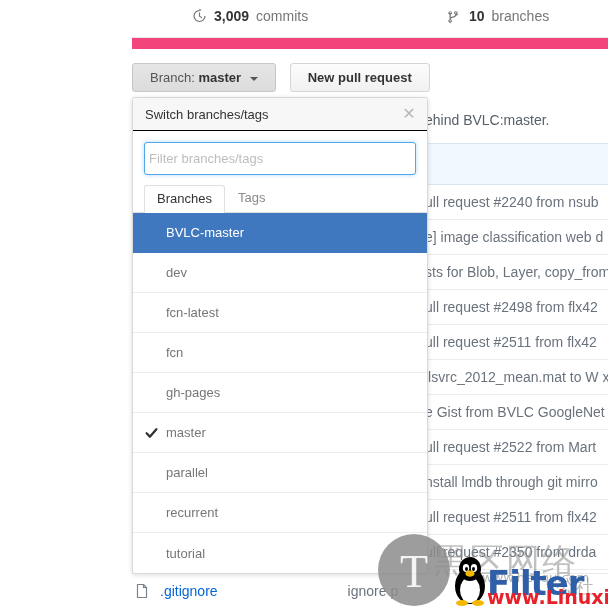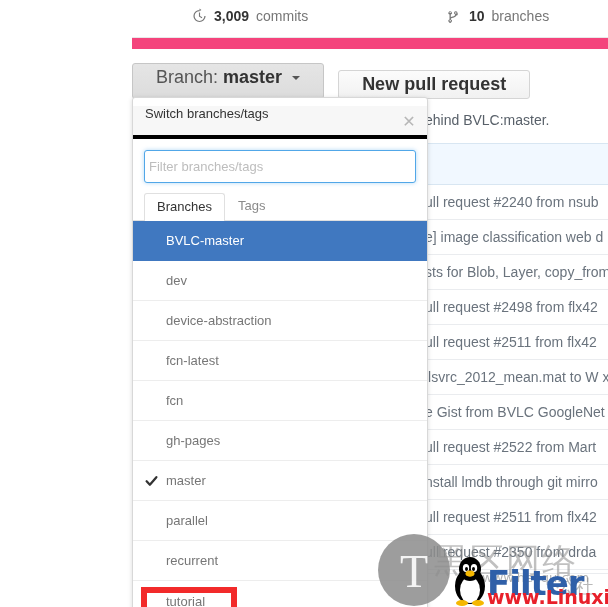--- a/index.html
+++ b/index.html
@@ -52,49 +52,48 @@
     height: 34px; display: flex; align-items: center; gap: 10px;
     border-bottom: 1px solid #eaecef; font-size: 14px; padding-left: 2px;
   }
   .file-row .fname { color: #0366d6; }
   .file-row .fmsg { color: #6a737d; margin-left: 120px; white-space: nowrap; }
   .file-ico { width: 16px; height: 16px; color: #79818a; flex: none; }
 
   
   .toolbar { position: absolute; left: 132px; top: 63px; display: flex; gap: 14px; }
   .btn {
-    font-size: 18px; border: 1px solid #d5d5d5; border-radius: 3px;
-    padding: 6px 23px; line-height: 15px; cursor: pointer; white-space: nowrap; text-align: center;
+    font-size: 13px; border: 1px solid #d5d5d5; border-radius: 3px;
+    padding: 6px 17px; line-height: 15px; cursor: pointer; white-space: nowrap; text-align: center;
   }
   .btn-branch {
     background: linear-gradient(#e5e5e5, #dcdcdc); color: #555;
     border-color: #c6c6c6;
   }
   .btn-branch .bold { color: #333; font-weight: bold; }
   .caret {
     display: inline-block; width: 0; height: 0; margin-left: 5px;
     vertical-align: middle;
     border-left: 4px solid transparent; border-right: 4px solid transparent;
     border-top: 4px solid #555;
   }
-  .btn-pr { background: linear-gradient(#fcfcfc, #f1f1f1); color: #333; font-weight: bold; margin-top: 7px; }
+  .btn-pr { background: linear-gradient(#fcfcfc, #f1f1f1); color: #333; font-weight: bold; }
 
   
   .dropdown {
     position: absolute; left: 132px; top: 97px; width: 296px;
     background: #fff; border: 1px solid #d8d8d8; border-radius: 3px;
     box-shadow: 0 1px 5px rgba(0,0,0,.14);
     overflow: hidden;
   }
   .dd-head {
     position: relative; height: 33px; background: #f7f7f7;
-    border-bottom: 4px solid #000000;
-    font-size: 13px; color: #333; display: flex; align-items: flex-start;
+    border-bottom: 1px solid #000000;
+    font-size: 13px; color: #333; display: flex; align-items: center;
     padding-left: 12px;
-    margin-top: 8px;
   }
   .dd-close {
     position: absolute; right: 9px; top: 7px; width: 18px; height: 18px;
     color: #b7b7b7; font-size: 16px; line-height: 18px; text-align: center;
     cursor: pointer;
   }
   .dd-filter-wrap { padding: 11px 11px 9px 11px; }
   .dd-filter {
     width: 100%; height: 33px; border: 1px solid #51a7e8; border-radius: 3px;
     padding: 6px 4px; font-size: 13px; color: #333; outline: none;
@@ -269,23 +268,20 @@
       <div class="dd-tab active">Branches</div>
       <div class="dd-tab">Tags</div>
     </div>
 
     <div class="dd-list">
       <div class="dd-item selected">
         <span>BVLC-master</span>
       </div>
       <div class="dd-item">
         <span>dev</span>
-      </div>
-      <div class="dd-item">
-        <span>device-abstraction</span>
       </div>
       <div class="dd-item">
         <span>fcn-latest</span>
       </div>
       <div class="dd-item">
         <span>fcn</span>
       </div>
       <div class="dd-item">
         <span>gh-pages</span>
       </div>

